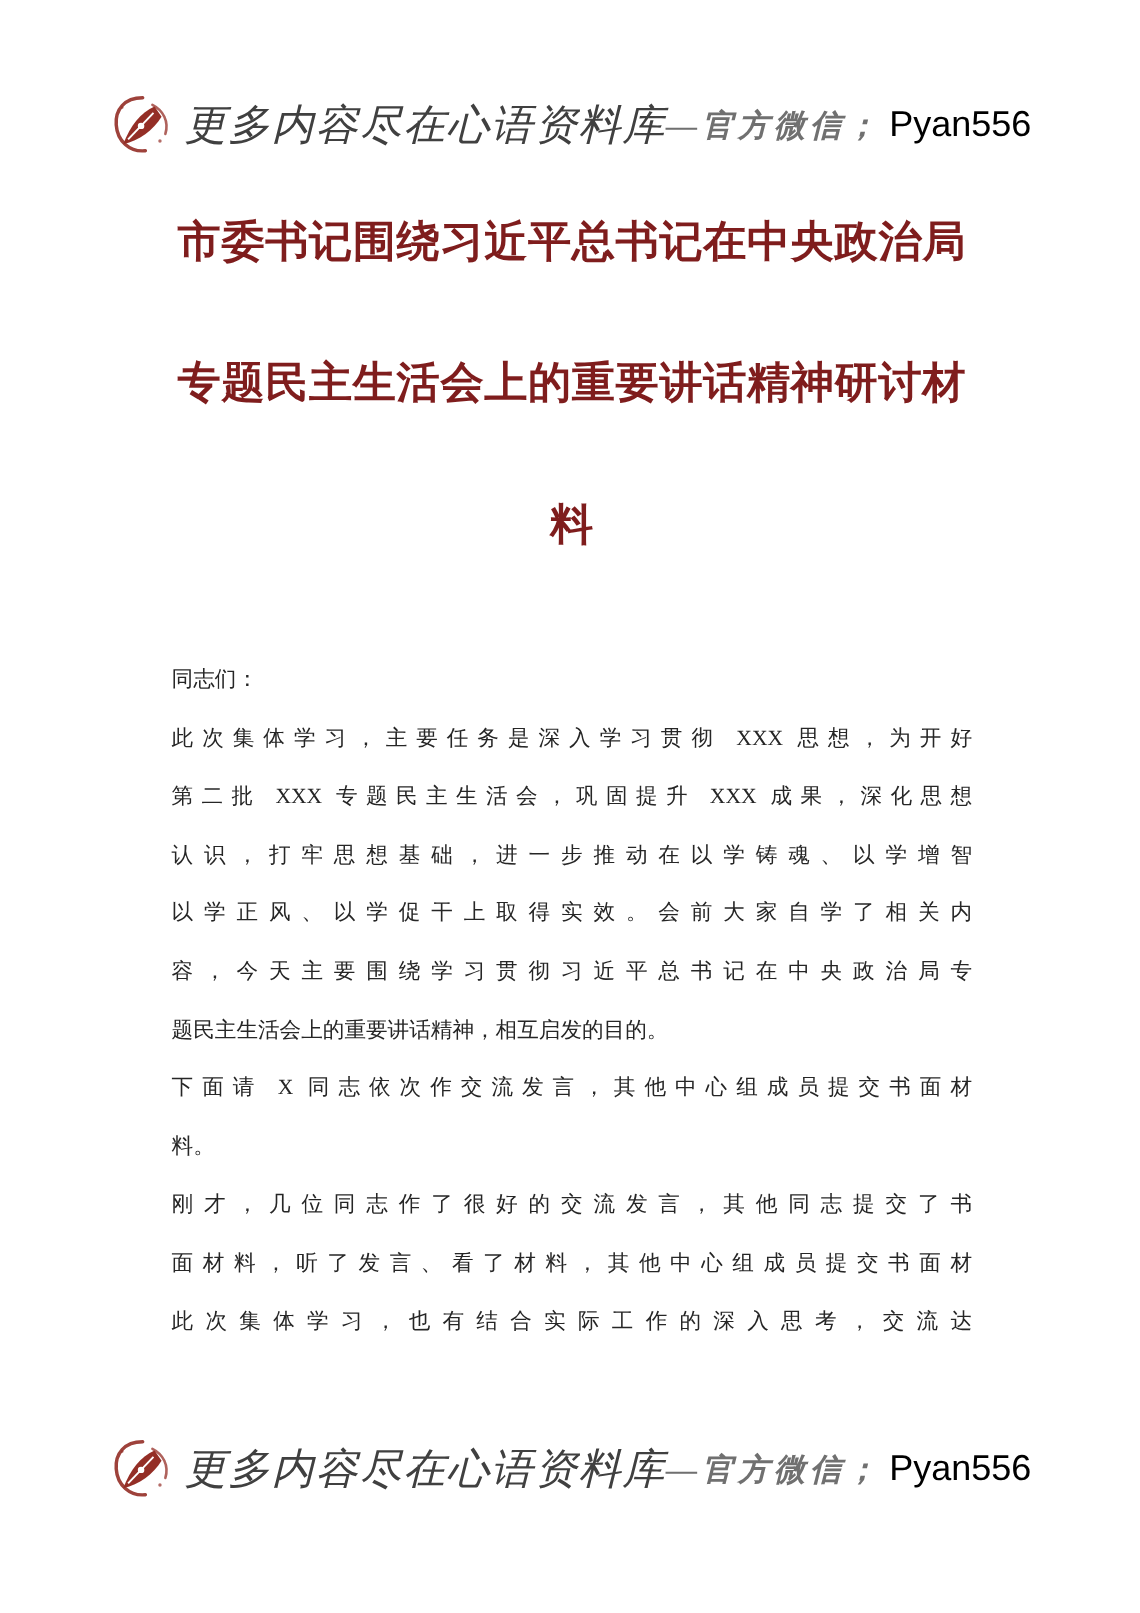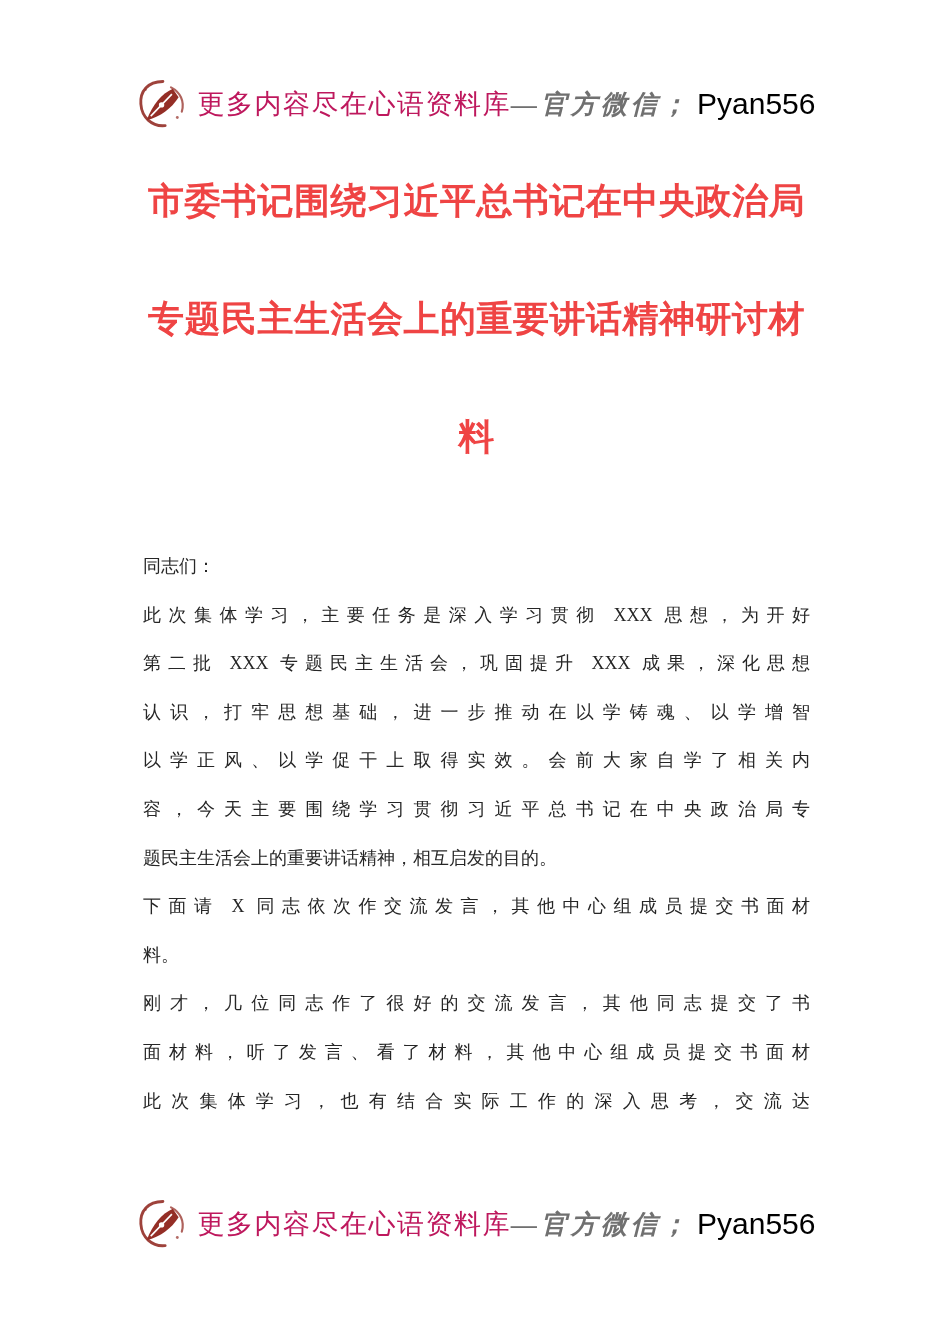--- a/index.html
+++ b/index.html
@@ -21,24 +21,25 @@
     height: 56px;
     display: flex;
     align-items: center;
     justify-content: center;
   }
   .watermark.header { top: 76px; }
   .watermark.footer { top: 1196px; }
   .wm-logo { width: 54px; height: 54px; flex: 0 0 auto; }
   .wm-brand {
     margin-left: 9px;
-    font-size: 27px;
+    font-size: 35px;
     letter-spacing: 1.5px;
-    color: #be185d;
+    color: #404040;
     white-space: nowrap;
+    font-style: italic;
   }
   .wm-suffix {
     font-size: 26px;
     color: #707070;
     font-style: italic;
     font-weight: 600;
     letter-spacing: 4px;
     white-space: nowrap;
   }
   .wm-id {
@@ -52,21 +53,21 @@
   
   .doc-title {
     position: absolute;
     top: 142px;
     left: 143px;
     width: 667px;
     text-align: center;
     font-weight: 700;
     font-size: 36px;
     line-height: 118px;
-    color: #ef4444;
+    color: #7f1d1d;
     letter-spacing: 0.5px;
   }
 
   
   .doc-body {
     position: absolute;
     top: 542px;
     left: 143px;
     width: 667px;
     font-size: 18px;

